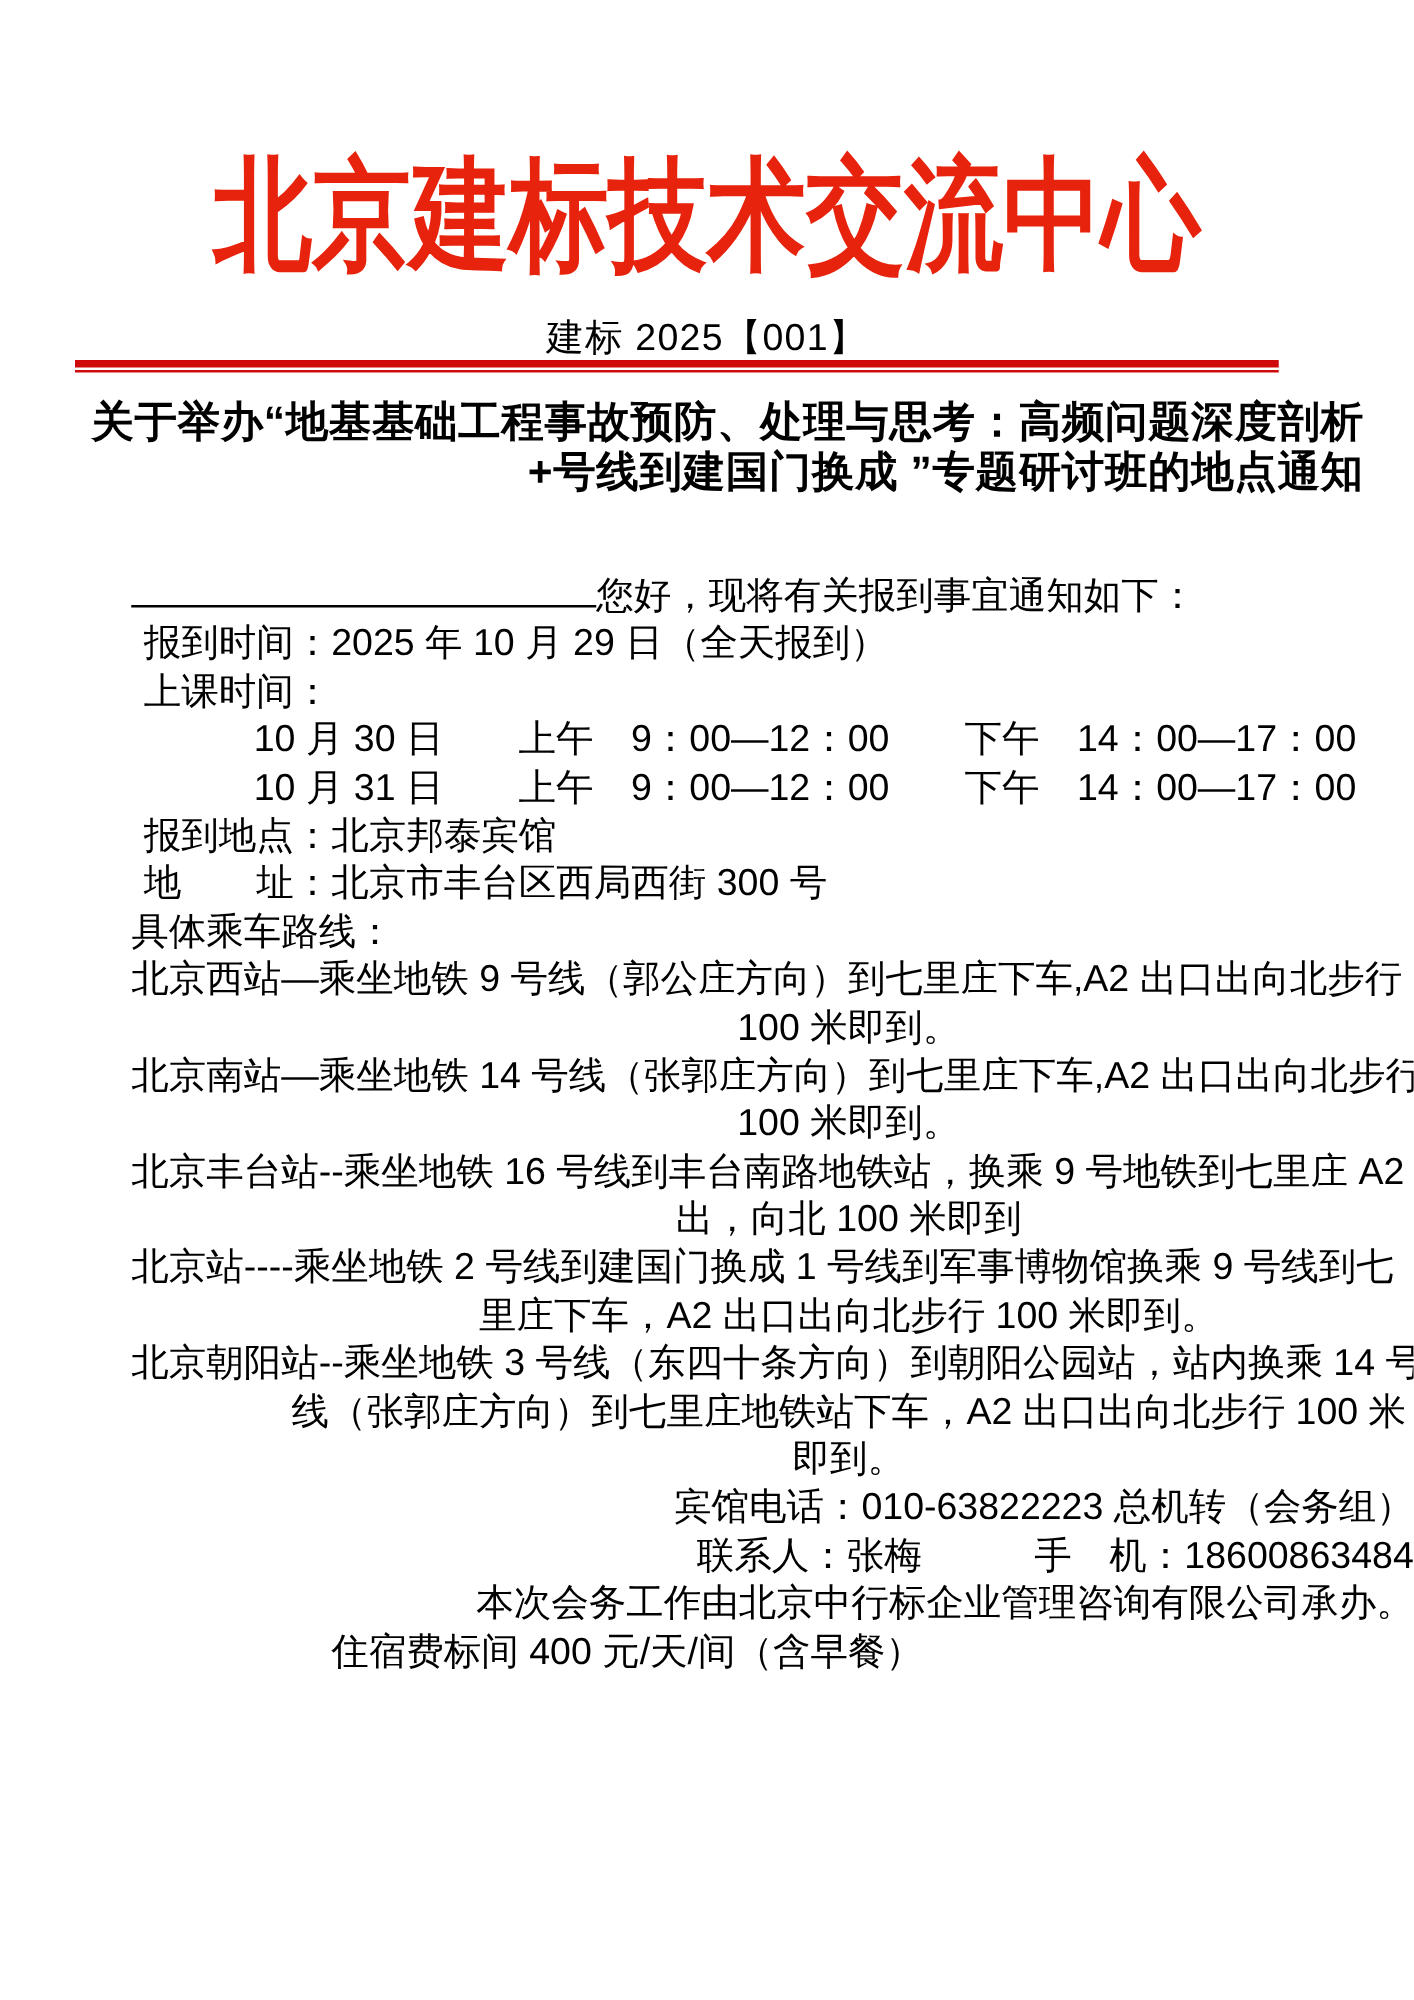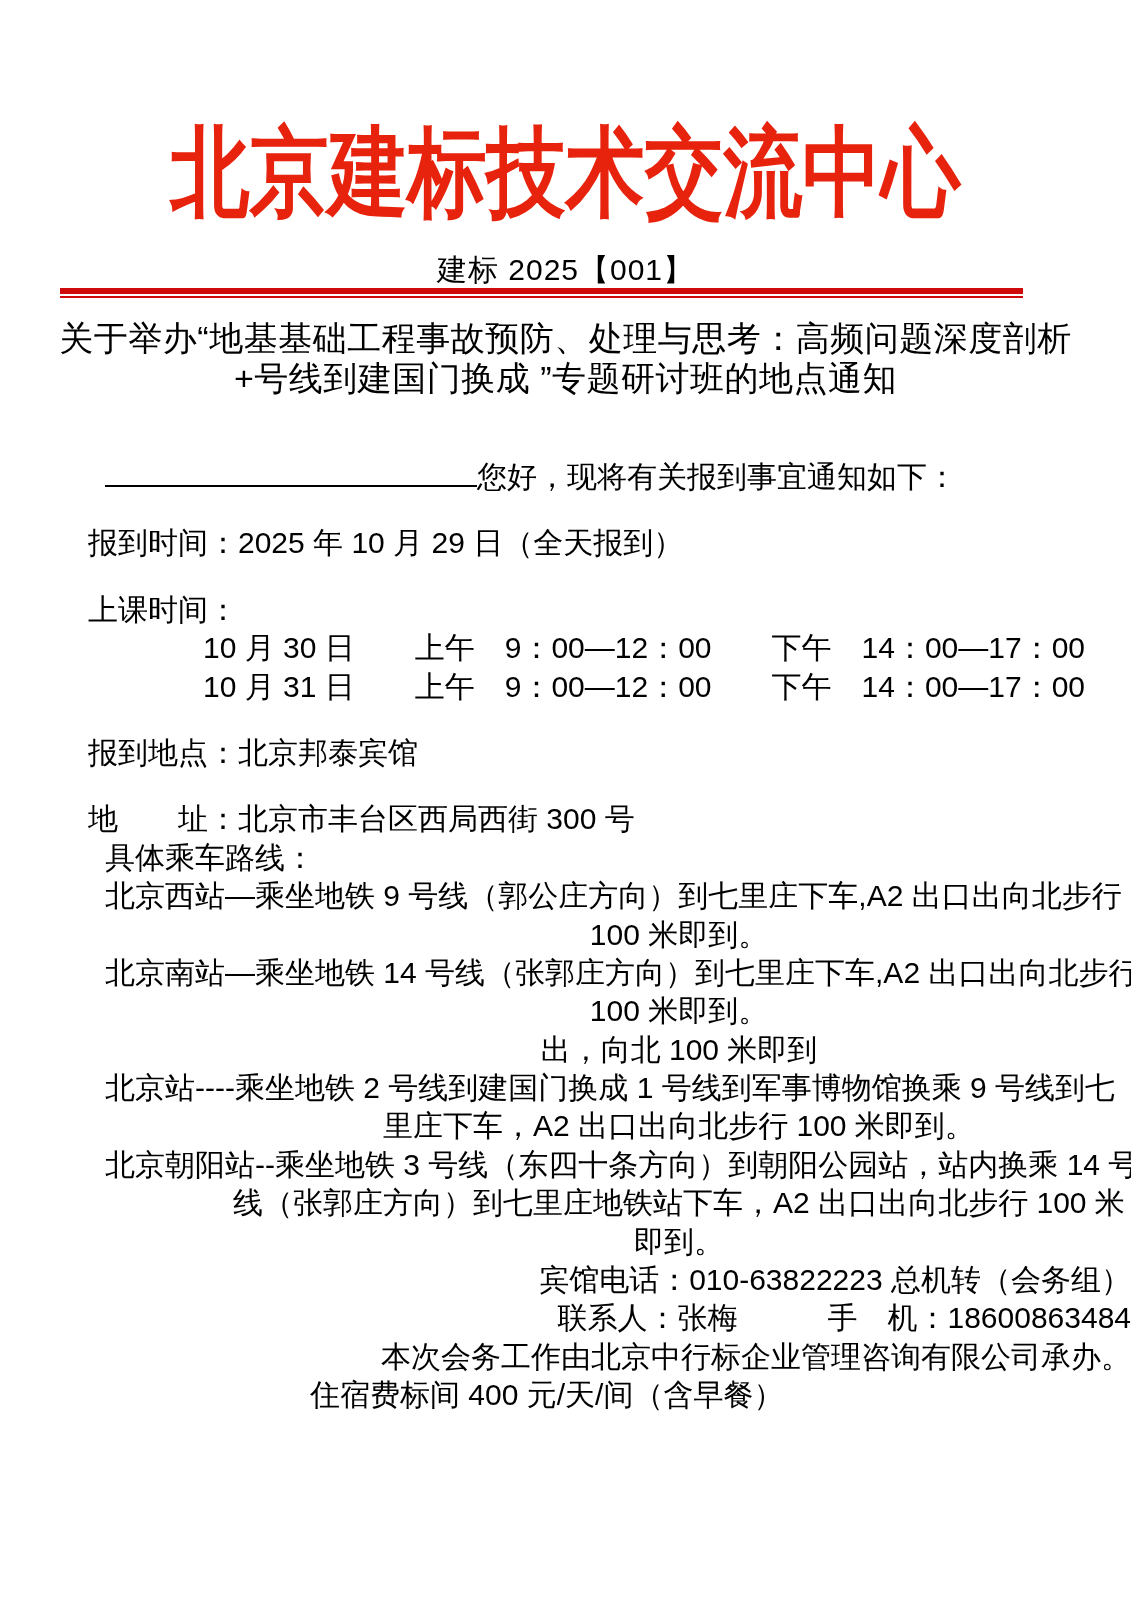--- a/index.html
+++ b/index.html
@@ -38,39 +38,39 @@
     top:288px; left:60px;
     width:963px;
     height:2px;
     border-top:6px solid #cf0a0a;
     border-bottom:2.5px solid #cf0a0a;
     background:#ffffff;
   }
   .notice-heading{
     position:absolute;
     top:318px; left:40px; right:40px;
-    text-align:center;
+    text-align:right;
     font-size:34px;
-    font-weight:normal;
+    font-weight:bold;
     line-height:40px;
     letter-spacing:0.5px;
   }
   .body-block{
     position:absolute;
     top:458px; left:0; right:0;
     font-size:30px;
     line-height:38.4px;
   }
   .ln{white-space:nowrap; height:38.4px;}
   .i0{padding-left:105px;}
-  .i1{padding-left:88px;margin-top:28px;}
+  .i1{padding-left:115px;}
   .i2{padding-left:203px;}
   .i3{padding-left:227px;text-align:center;}
   .i4{padding-left:182px;text-align:right;}
-  .i5{padding-left:265px;margin-left:45px;}
+  .i5{padding-left:265px;}
   .blank-line{
     display:inline-block;
     width:372px;
     height:0;
     border-bottom:2.5px solid #000;
     vertical-align:baseline;
   }
 </style>
 </head>
 <body>
@@ -96,20 +96,21 @@
     <div class="ln i1">上课时间：</div>
     <div class="ln i2">10 月 30 日　　上午　9：00—12：00　　下午　14：00—17：00</div>
     <div class="ln i2">10 月 31 日　　上午　9：00—12：00　　下午　14：00—17：00</div>
     <div class="ln i1">报到地点：北京邦泰宾馆</div>
     <div class="ln i1">地　　址：北京市丰台区西局西街 300 号</div>
     <div class="ln i0">具体乘车路线：</div>
     <div class="ln i0">北京西站—乘坐地铁 9 号线（郭公庄方向）到七里庄下车,A2 出口出向北步行</div>
     <div class="ln i3">100 米即到。</div>
     <div class="ln i0">北京南站—乘坐地铁 14 号线（张郭庄方向）到七里庄下车,A2 出口出向北步行</div>
     <div class="ln i3">100 米即到。</div>
+    <div class="ln i0">北京丰台站--乘坐地铁 16 号线到丰台南路地铁站，换乘 9 号地铁到七里庄 A2</div>
     <div class="ln i3">出，向北 100 米即到</div>
     <div class="ln i0">北京站----乘坐地铁 2 号线到建国门换成 1 号线到军事博物馆换乘 9 号线到七</div>
     <div class="ln i3">里庄下车，A2 出口出向北步行 100 米即到。</div>
     <div class="ln i0">北京朝阳站--乘坐地铁 3 号线（东四十条方向）到朝阳公园站，站内换乘 14 号</div>
     <div class="ln i3">线（张郭庄方向）到七里庄地铁站下车，A2 出口出向北步行 100 米</div>
     <div class="ln i3">即到。</div>
     <div class="ln i4">宾馆电话：010-63822223 总机转（会务组）</div>
     <div class="ln i4">联系人：张梅　　　手　机：18600863484</div>
     <div class="ln i4">本次会务工作由北京中行标企业管理咨询有限公司承办。</div>
     <div class="ln i5">住宿费标间 400 元/天/间（含早餐）</div>

